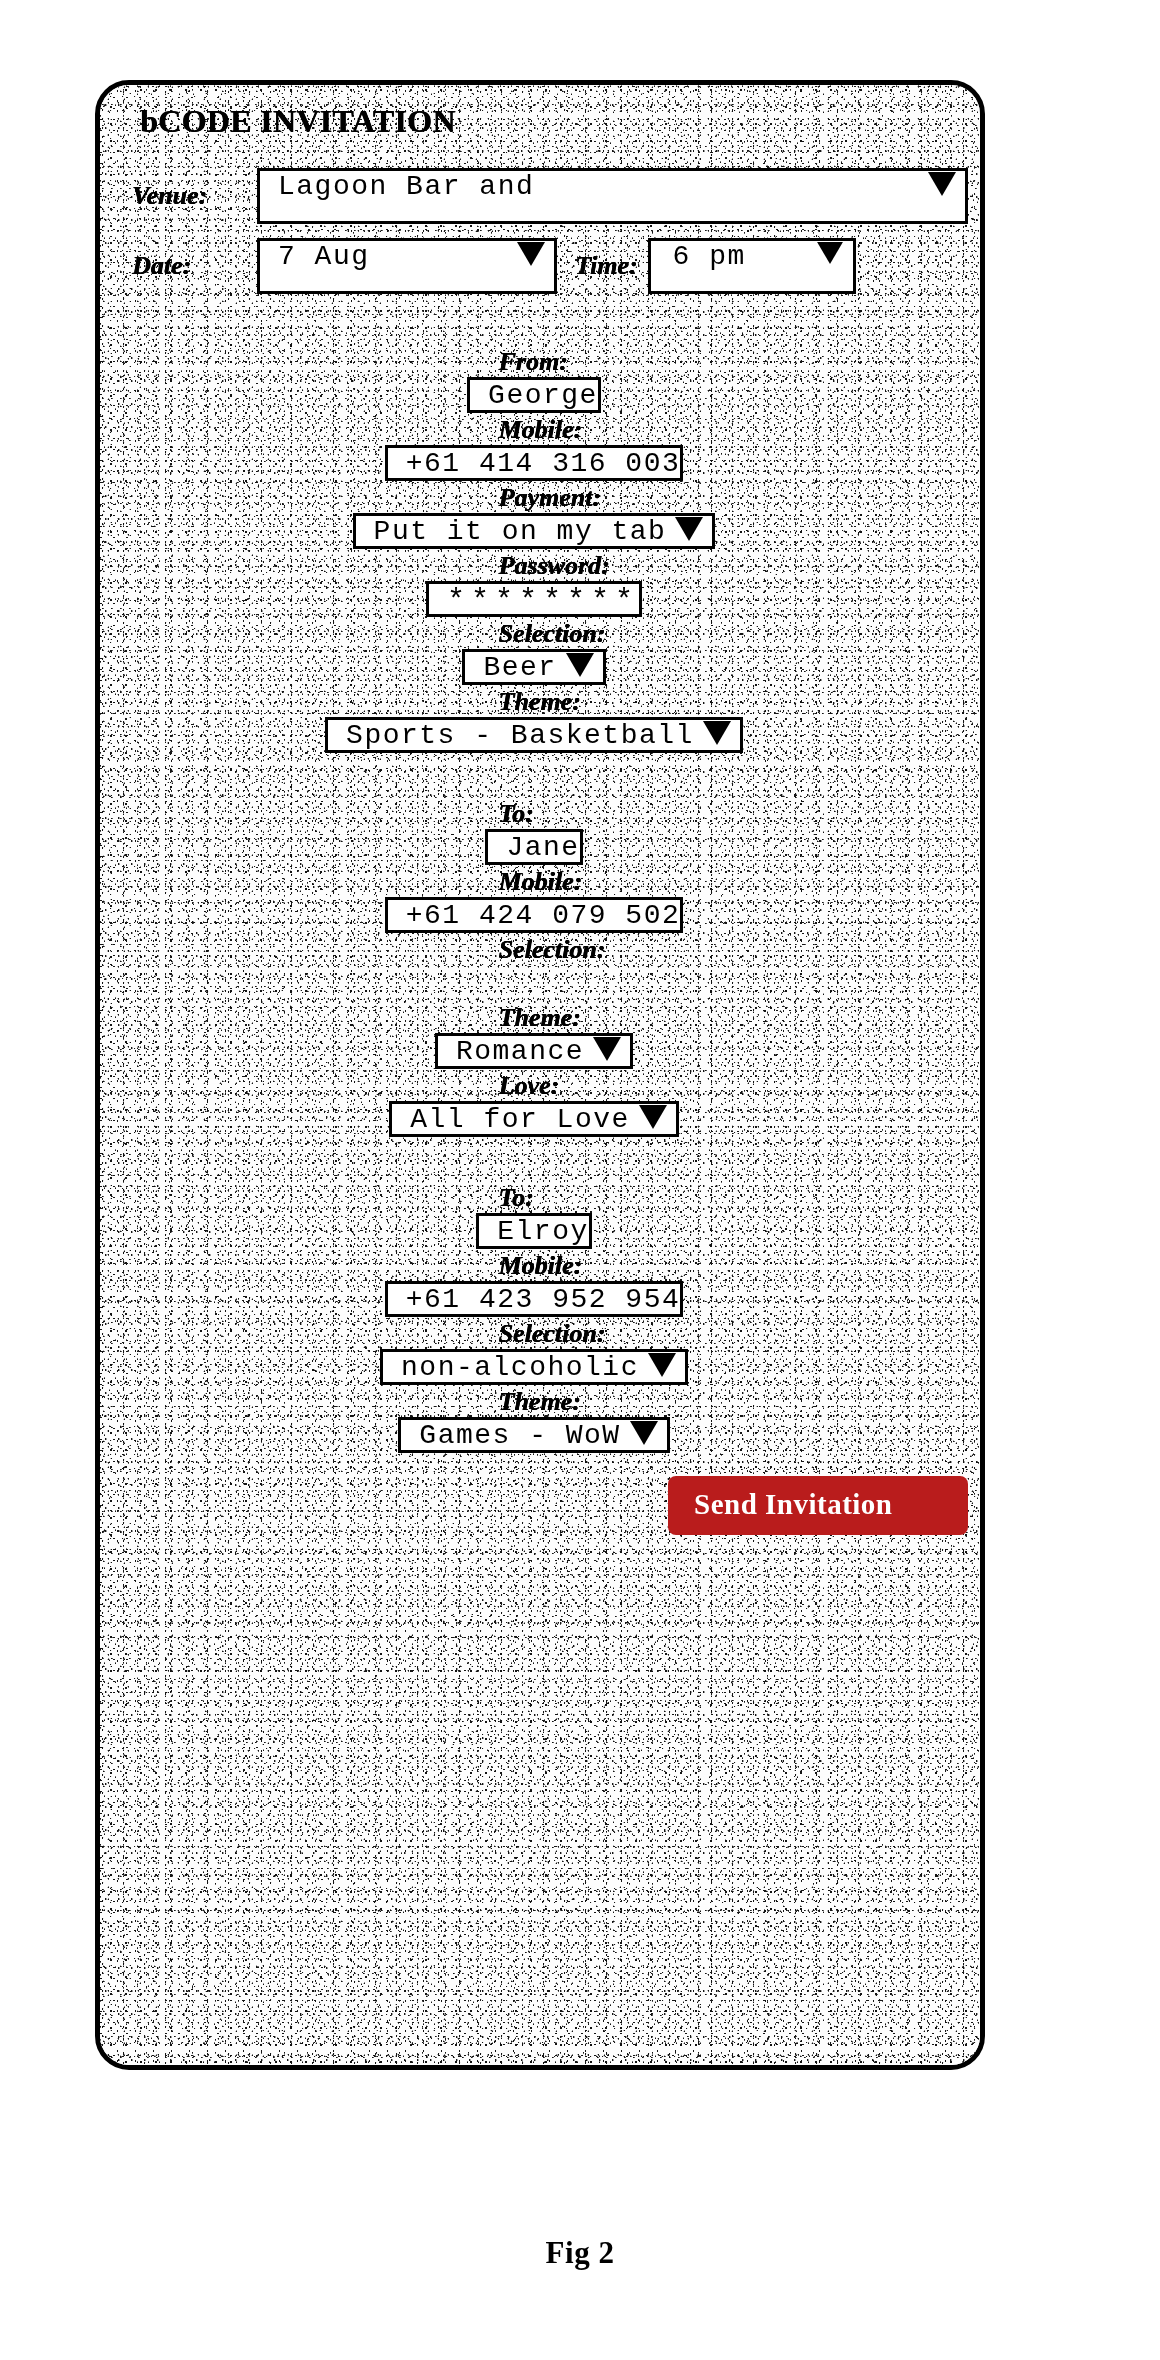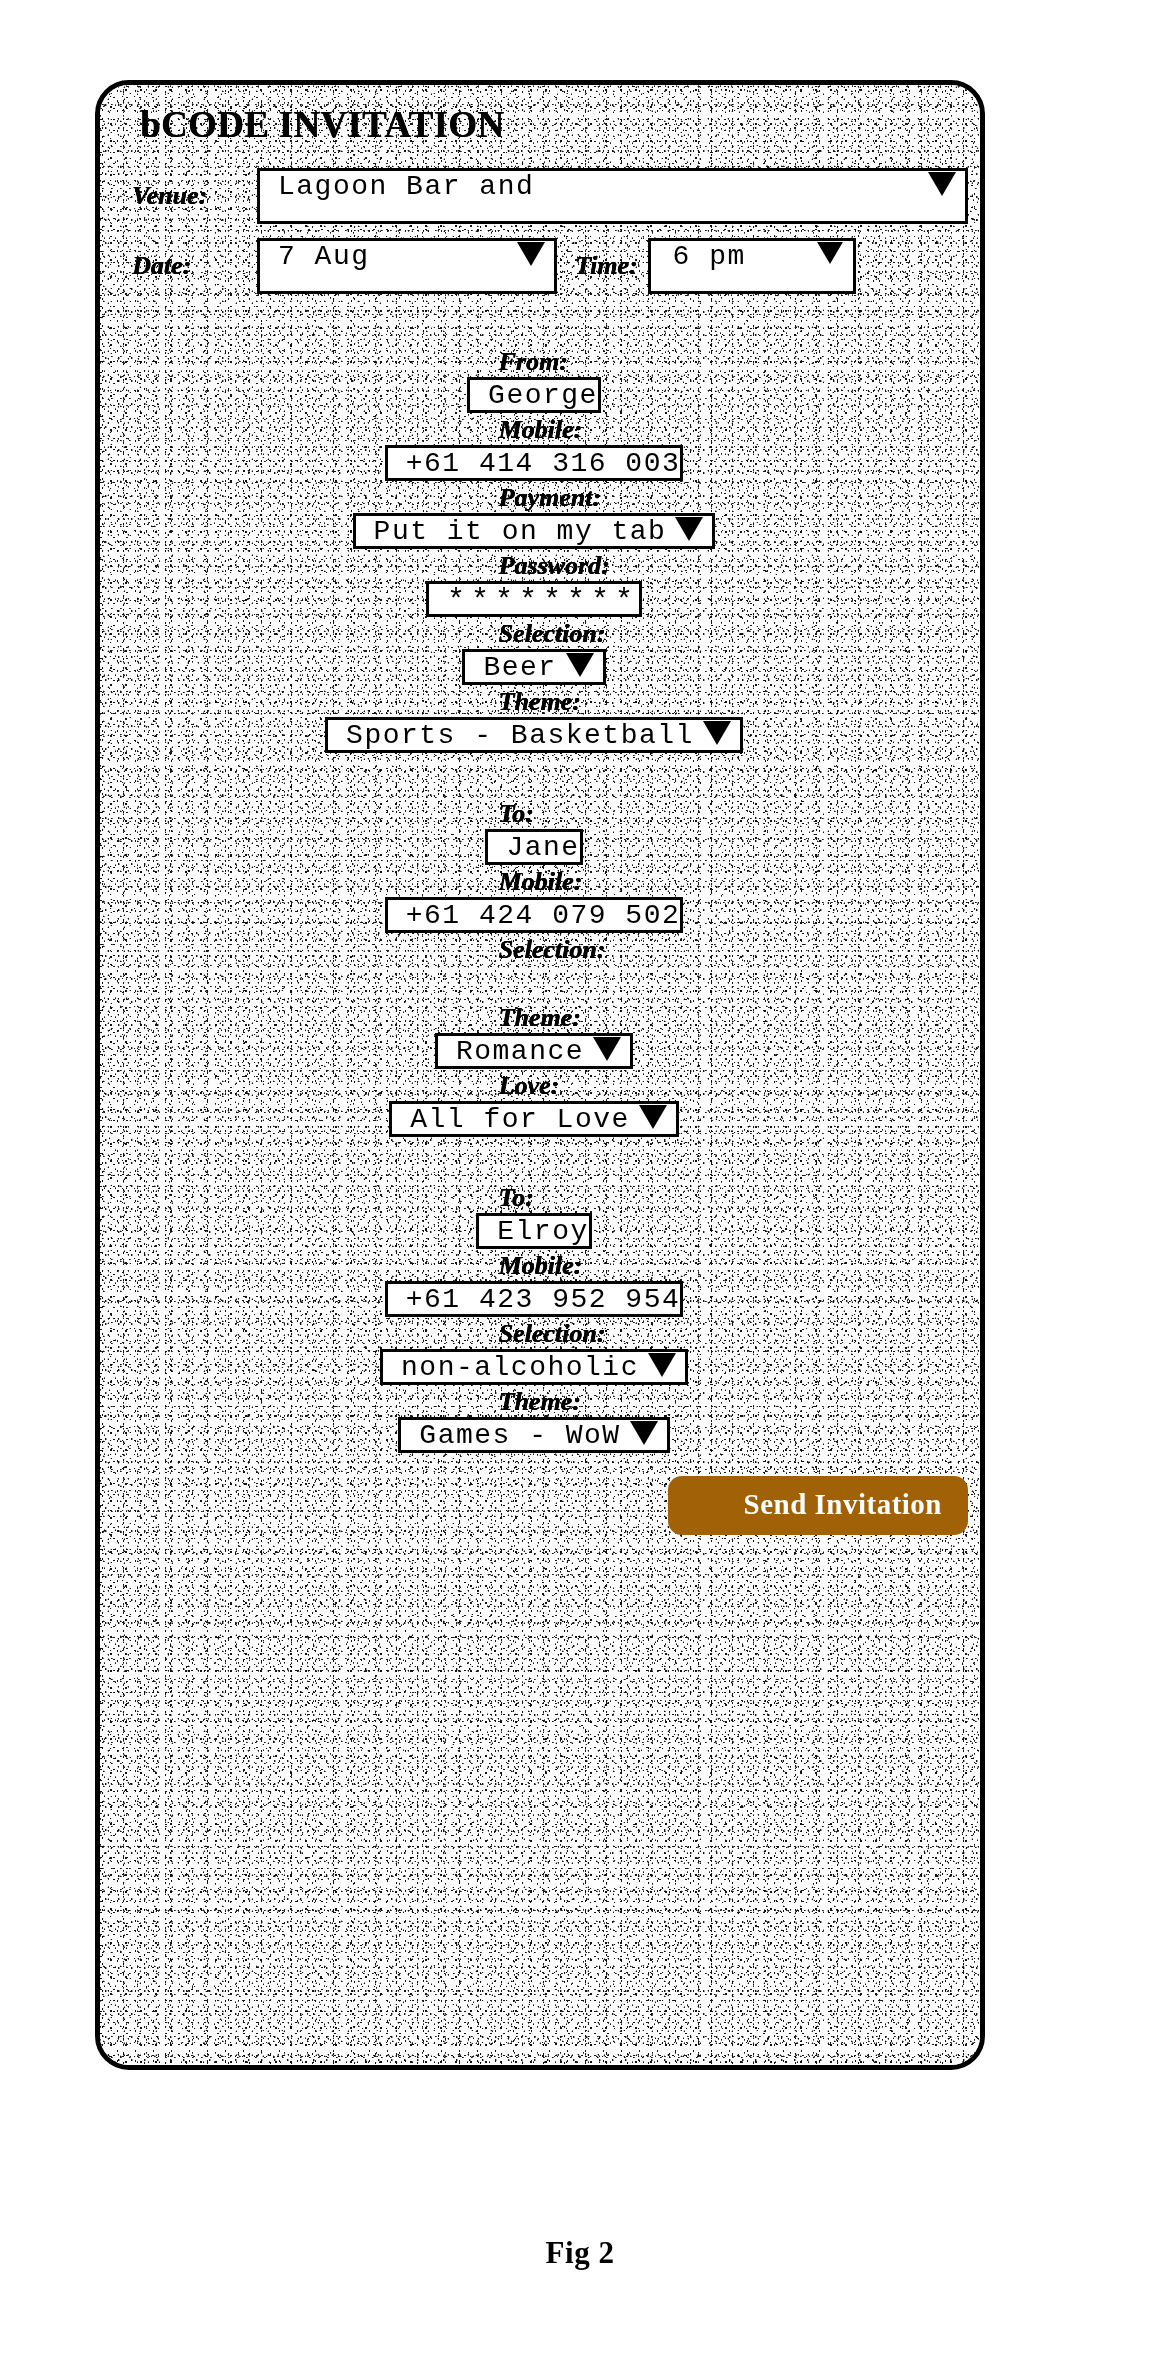--- a/index.html
+++ b/index.html
@@ -74,21 +74,21 @@
     height: 100%;
   }
 
   
   .app-title {
     position: absolute;
     left: 40px;
     top: 18px;
     font-family: "Liberation Serif", serif;
     font-weight: bold;
-    font-size: 37px;
+    font-size: 32px;
     letter-spacing: 0.3px;
     color: #000;
     white-space: nowrap;
     text-shadow: 0.4px 0 0 #000;
     text-align: right;
   }
 
   
   .form {
     position: absolute;
@@ -181,25 +181,25 @@
   
   .send-row {
     position: relative;
     height: 100px;
     display: flex;
     align-items: center;
     justify-content: flex-end;
     padding-right: 22px;
   }
   .send-btn {
-    background: #a16207;
-    border-radius: 14px;
+    background: #b91c1c;
+    border-radius: 8px;
     padding: 12px 26px 14px 26px;
     min-width: 300px;
-    text-align: right;
+    text-align: left;
     box-sizing: border-box;
   }
   .send-btn .send-label {
     font-family: "Liberation Serif", serif;
     font-weight: bold;
     font-size: 29px;
     color: #ffffff;
     letter-spacing: 0.5px;
     white-space: nowrap;
   }

